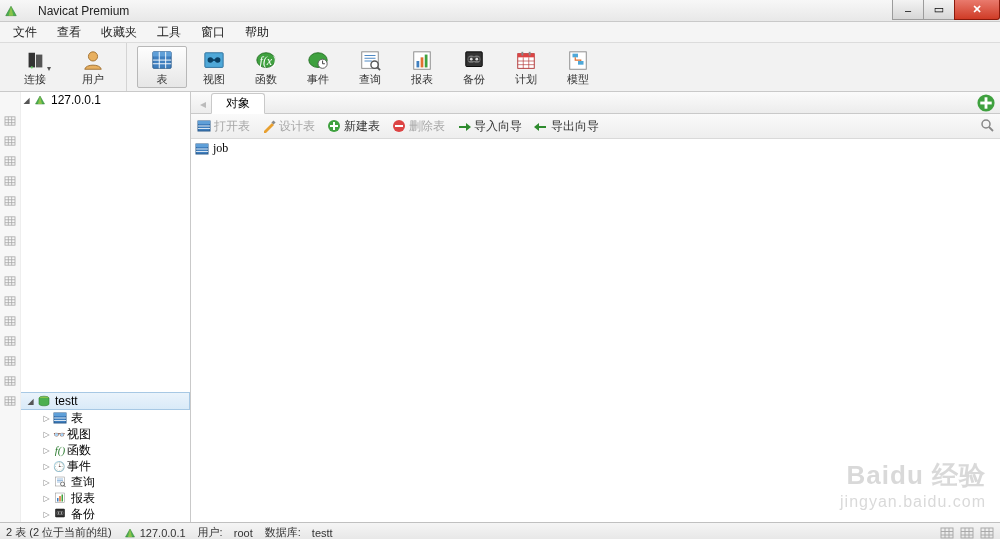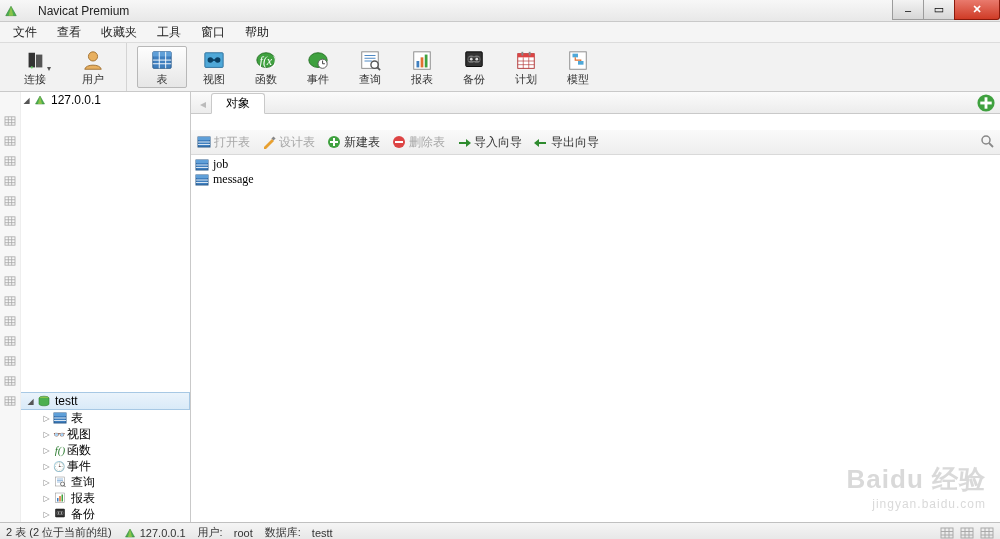--- a/index.html
+++ b/index.html
@@ -207,21 +207,20 @@
   }
   .actionbar {
     height: 24px;
     background: linear-gradient(#fafafa,#eeeeee);
     border-bottom: 1px solid #d9d9d9;
     display: flex;
     align-items: center;
     padding: 0 6px;
     gap: 12px;
     color: #333;
-    margin-top: 16px;
   }
   .actionbar .item { display: flex; align-items: center; gap: 3px; }
   .actionbar .disabled { color: #a7a7a7; }
   .actionbar svg { width: 14px; height: 14px; }
   .actionbar .search {
     margin-left: auto;
     color: #888;
   }
   .list {
     flex: 1;
@@ -255,21 +254,21 @@
   .watermark {
     position: absolute;
     right: 14px;
     bottom: 28px;
     color: rgba(170,170,170,0.45);
     text-align: right;
     pointer-events: none;
     font-family: Arial, sans-serif;
   }
   .watermark .big { font-size: 26px; font-weight: bold; letter-spacing: 1px;}
-  .watermark .small { font-size: 12px; letter-spacing: 1px;}
+  .watermark .small { font-size: 16px; letter-spacing: 1px;}
   .root { position: relative; width: 1000px; height: 539px; }
 </style>
 </head>
 <body>
 <div class="root">
 
 <svg width="0" height="0" style="position:absolute">
   <defs>
     <g id="i-table">
           <rect x="2" y="2" width="20" height="18" rx="1" fill="#3f7fbf" stroke="#2a5a8a"></rect>
@@ -664,26 +663,20 @@
             </svg></div>
     </div>
 
     <div class="list">
       <div class="row">
             <svg viewBox="0 0 14 12">
               <use href="#i-table-sm"></use>
             </svg>
             <span>job</span>
           </div>
-      <div class="row">
-            <svg viewBox="0 0 14 12">
-              <use href="#i-table-sm"></use>
-            </svg>
-            <span>message</span>
-          </div>
     </div>
   </div>
 </div>
 
 <div class="statusbar">
   <div class="sect">2 表 (2 位于当前的组)</div>
   <div class="sect">
     <svg viewBox="0 0 24 24" style="width:12px;height:12px">
           <use href="#i-navicat"></use>
         </svg>

